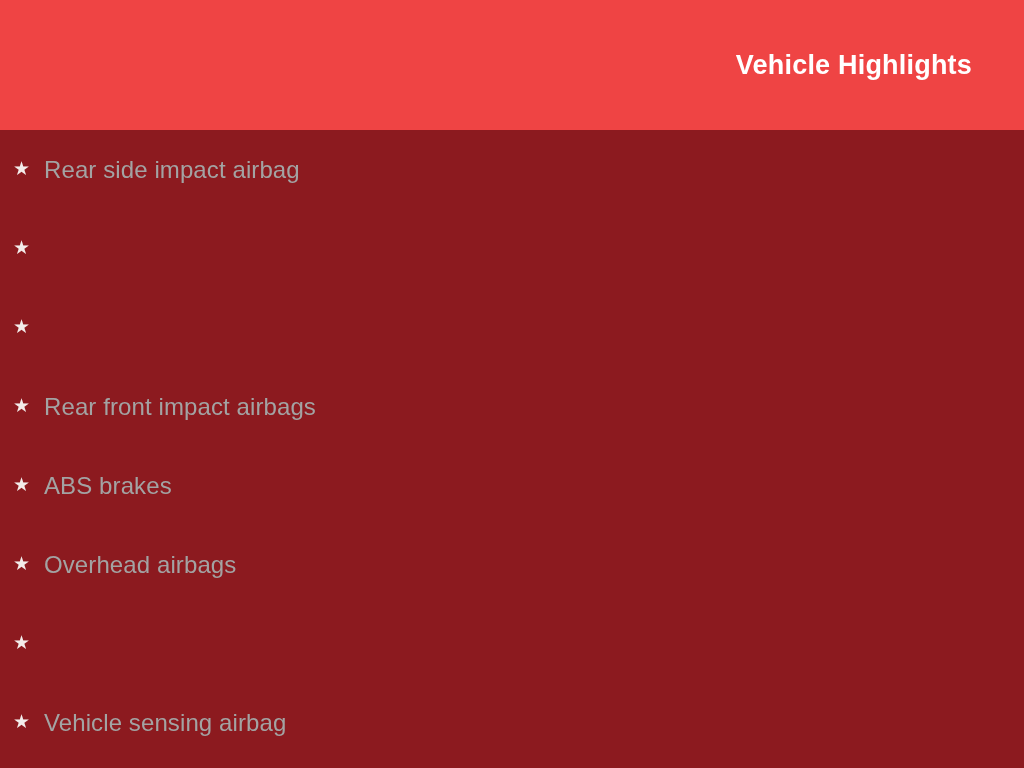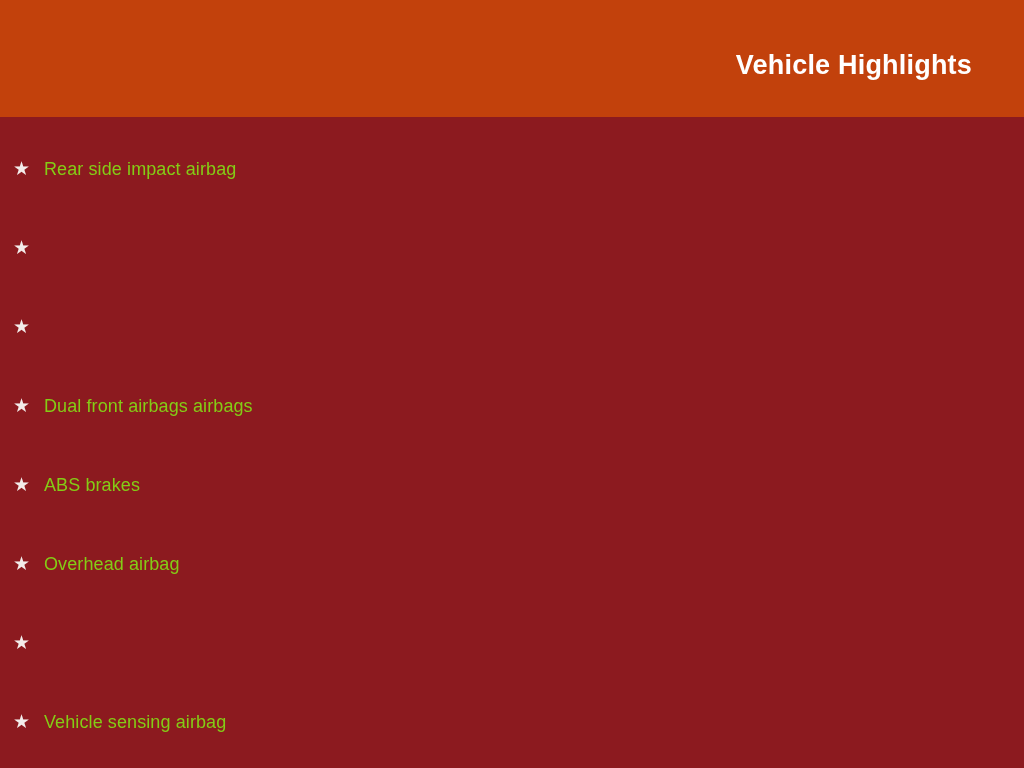--- a/index.html
+++ b/index.html
@@ -23,22 +23,22 @@
     background: #8c1a1f;
     overflow: hidden;
   }
 
   
   #header {
     position: absolute;
     left: 0;
     top: 0;
     width: 1024px;
-    height: 117px;
-    background: #c2410c;
+    height: 130px;
+    background: #ef4444;
     box-sizing: border-box;
   }
 
   #header-title {
     position: absolute;
     right: 52px;
     top: 0;
     height: 130px;
     line-height: 130px;
     margin: 0;
@@ -88,23 +88,23 @@
     line-height: 1;
     color: #f3ecea;
     text-align: left;
     position: relative;
     top: -1px;
   }
 
   .item-label {
     display: inline-block;
     margin-left: 15px;
-    font-size: 18px;
+    font-size: 24px;
     font-weight: normal;
-    color: #84cc16;
+    color: #a3a3a3;
     letter-spacing: 0.1px;
     white-space: nowrap;
   }
 </style>
 </head>
 <body>
 
 <div id="slide">
 
   <div id="header">
@@ -122,31 +122,31 @@
       <li>
         <span class="bullet-star">★</span>
       </li>
 
       <li>
         <span class="bullet-star">★</span>
       </li>
 
       <li>
         <span class="bullet-star">★</span>
-        <span class="item-label">Dual front airbags airbags</span>
+        <span class="item-label">Rear front impact airbags</span>
       </li>
 
       <li>
         <span class="bullet-star">★</span>
         <span class="item-label">ABS brakes</span>
       </li>
 
       <li>
         <span class="bullet-star">★</span>
-        <span class="item-label">Overhead airbag</span>
+        <span class="item-label">Overhead airbags</span>
       </li>
 
       <li>
         <span class="bullet-star">★</span>
       </li>
 
       <li>
         <span class="bullet-star">★</span>
         <span class="item-label">Vehicle sensing airbag</span>
       </li>

